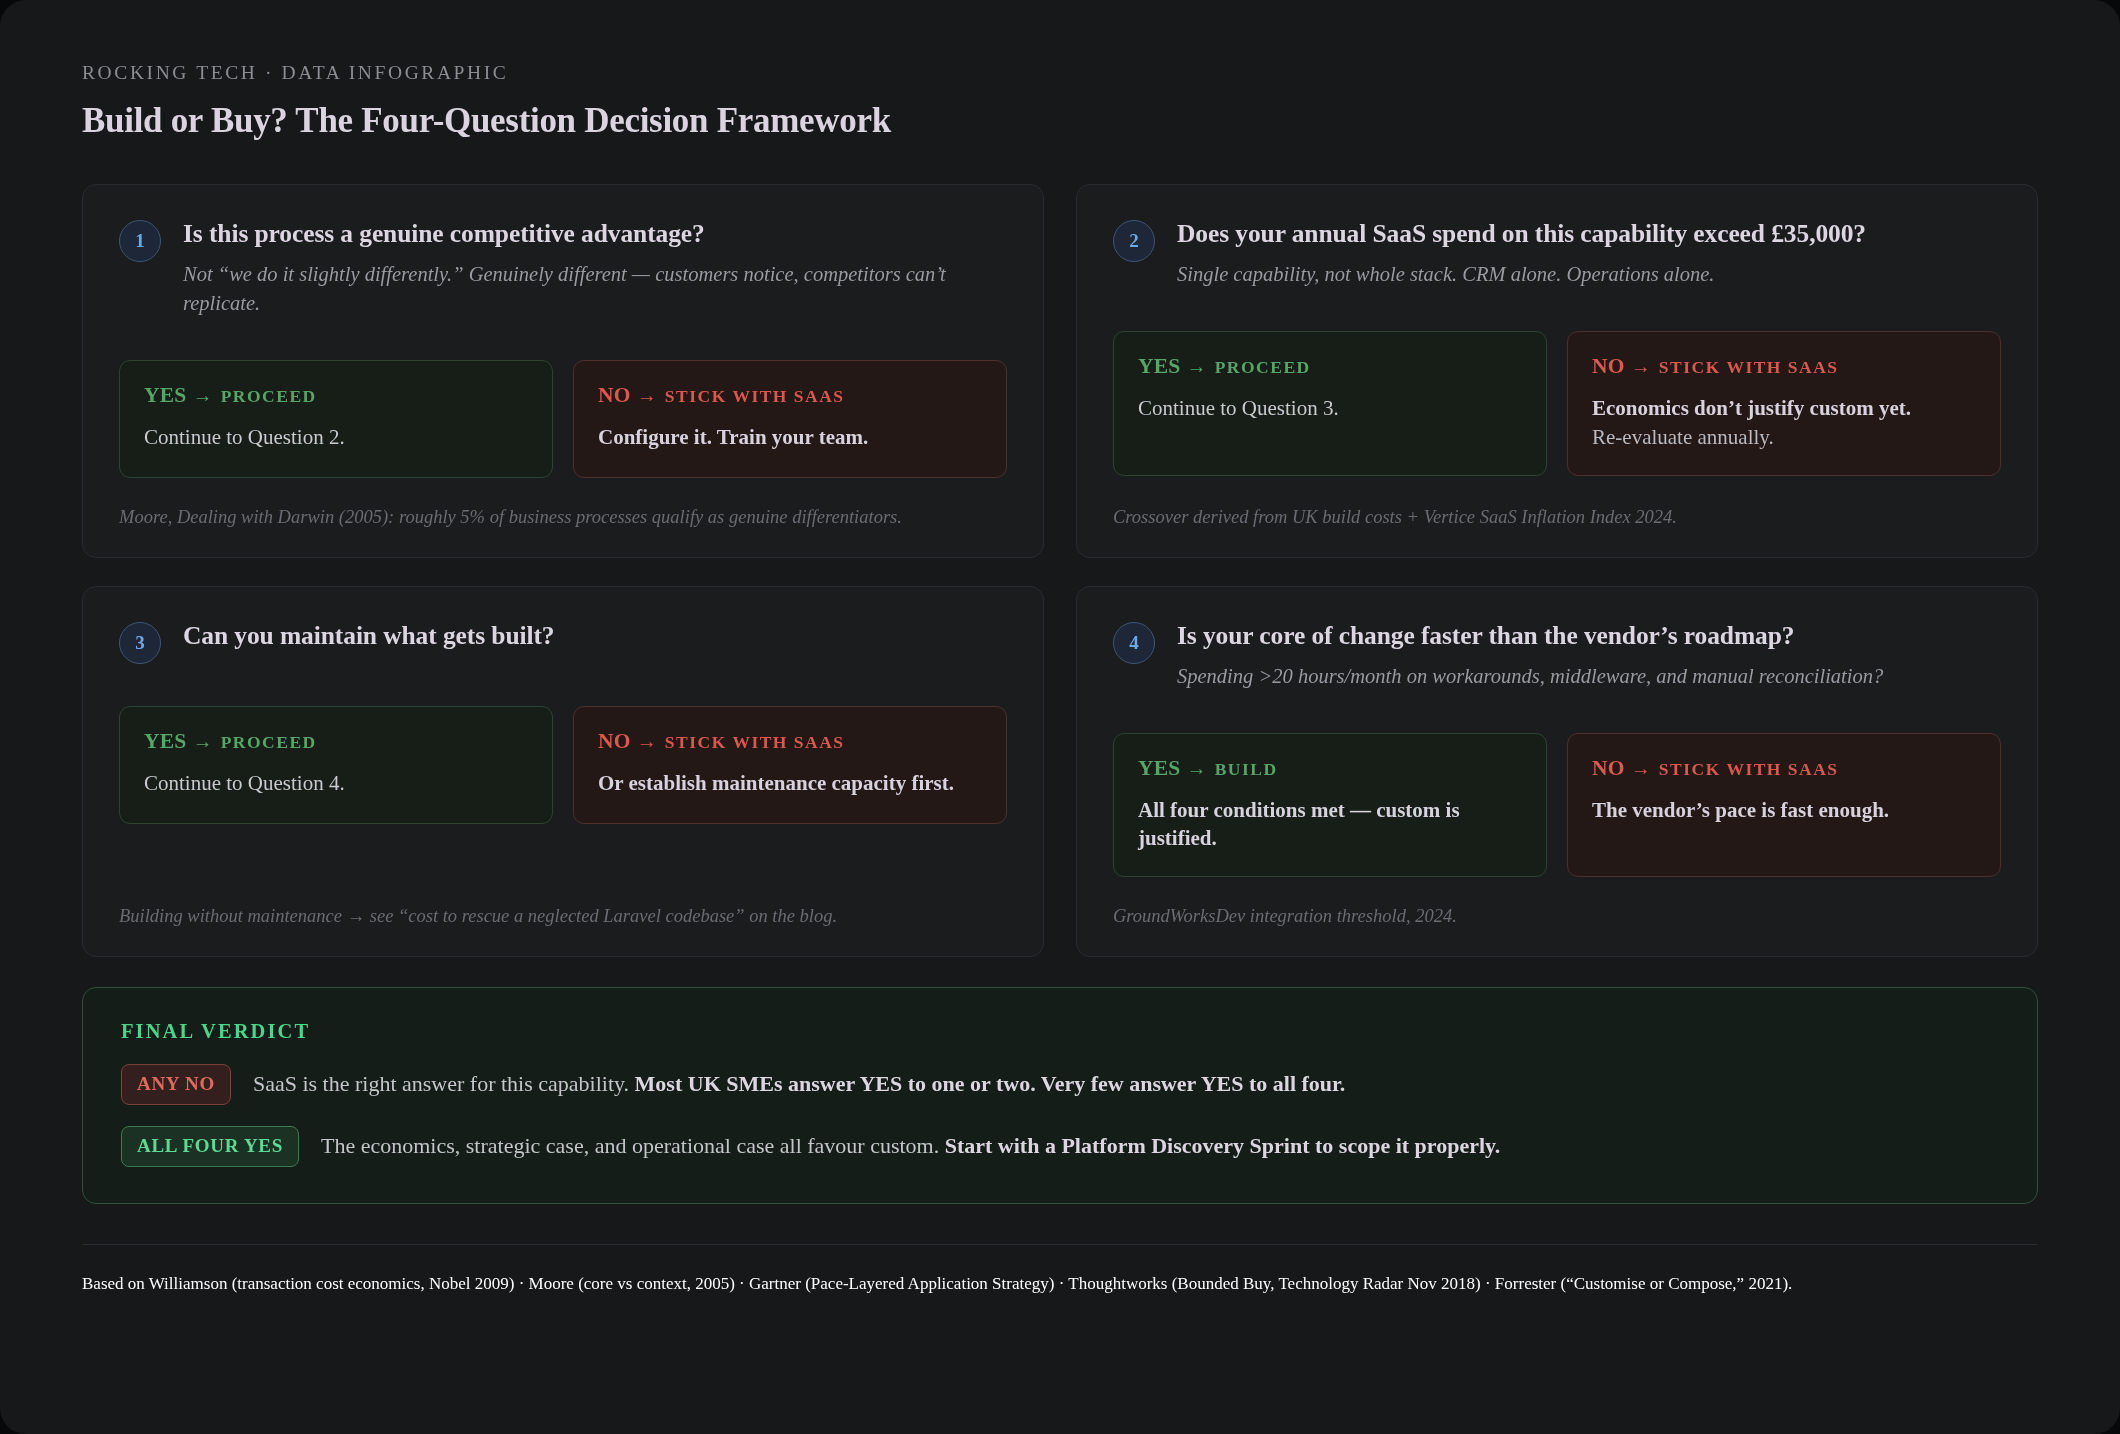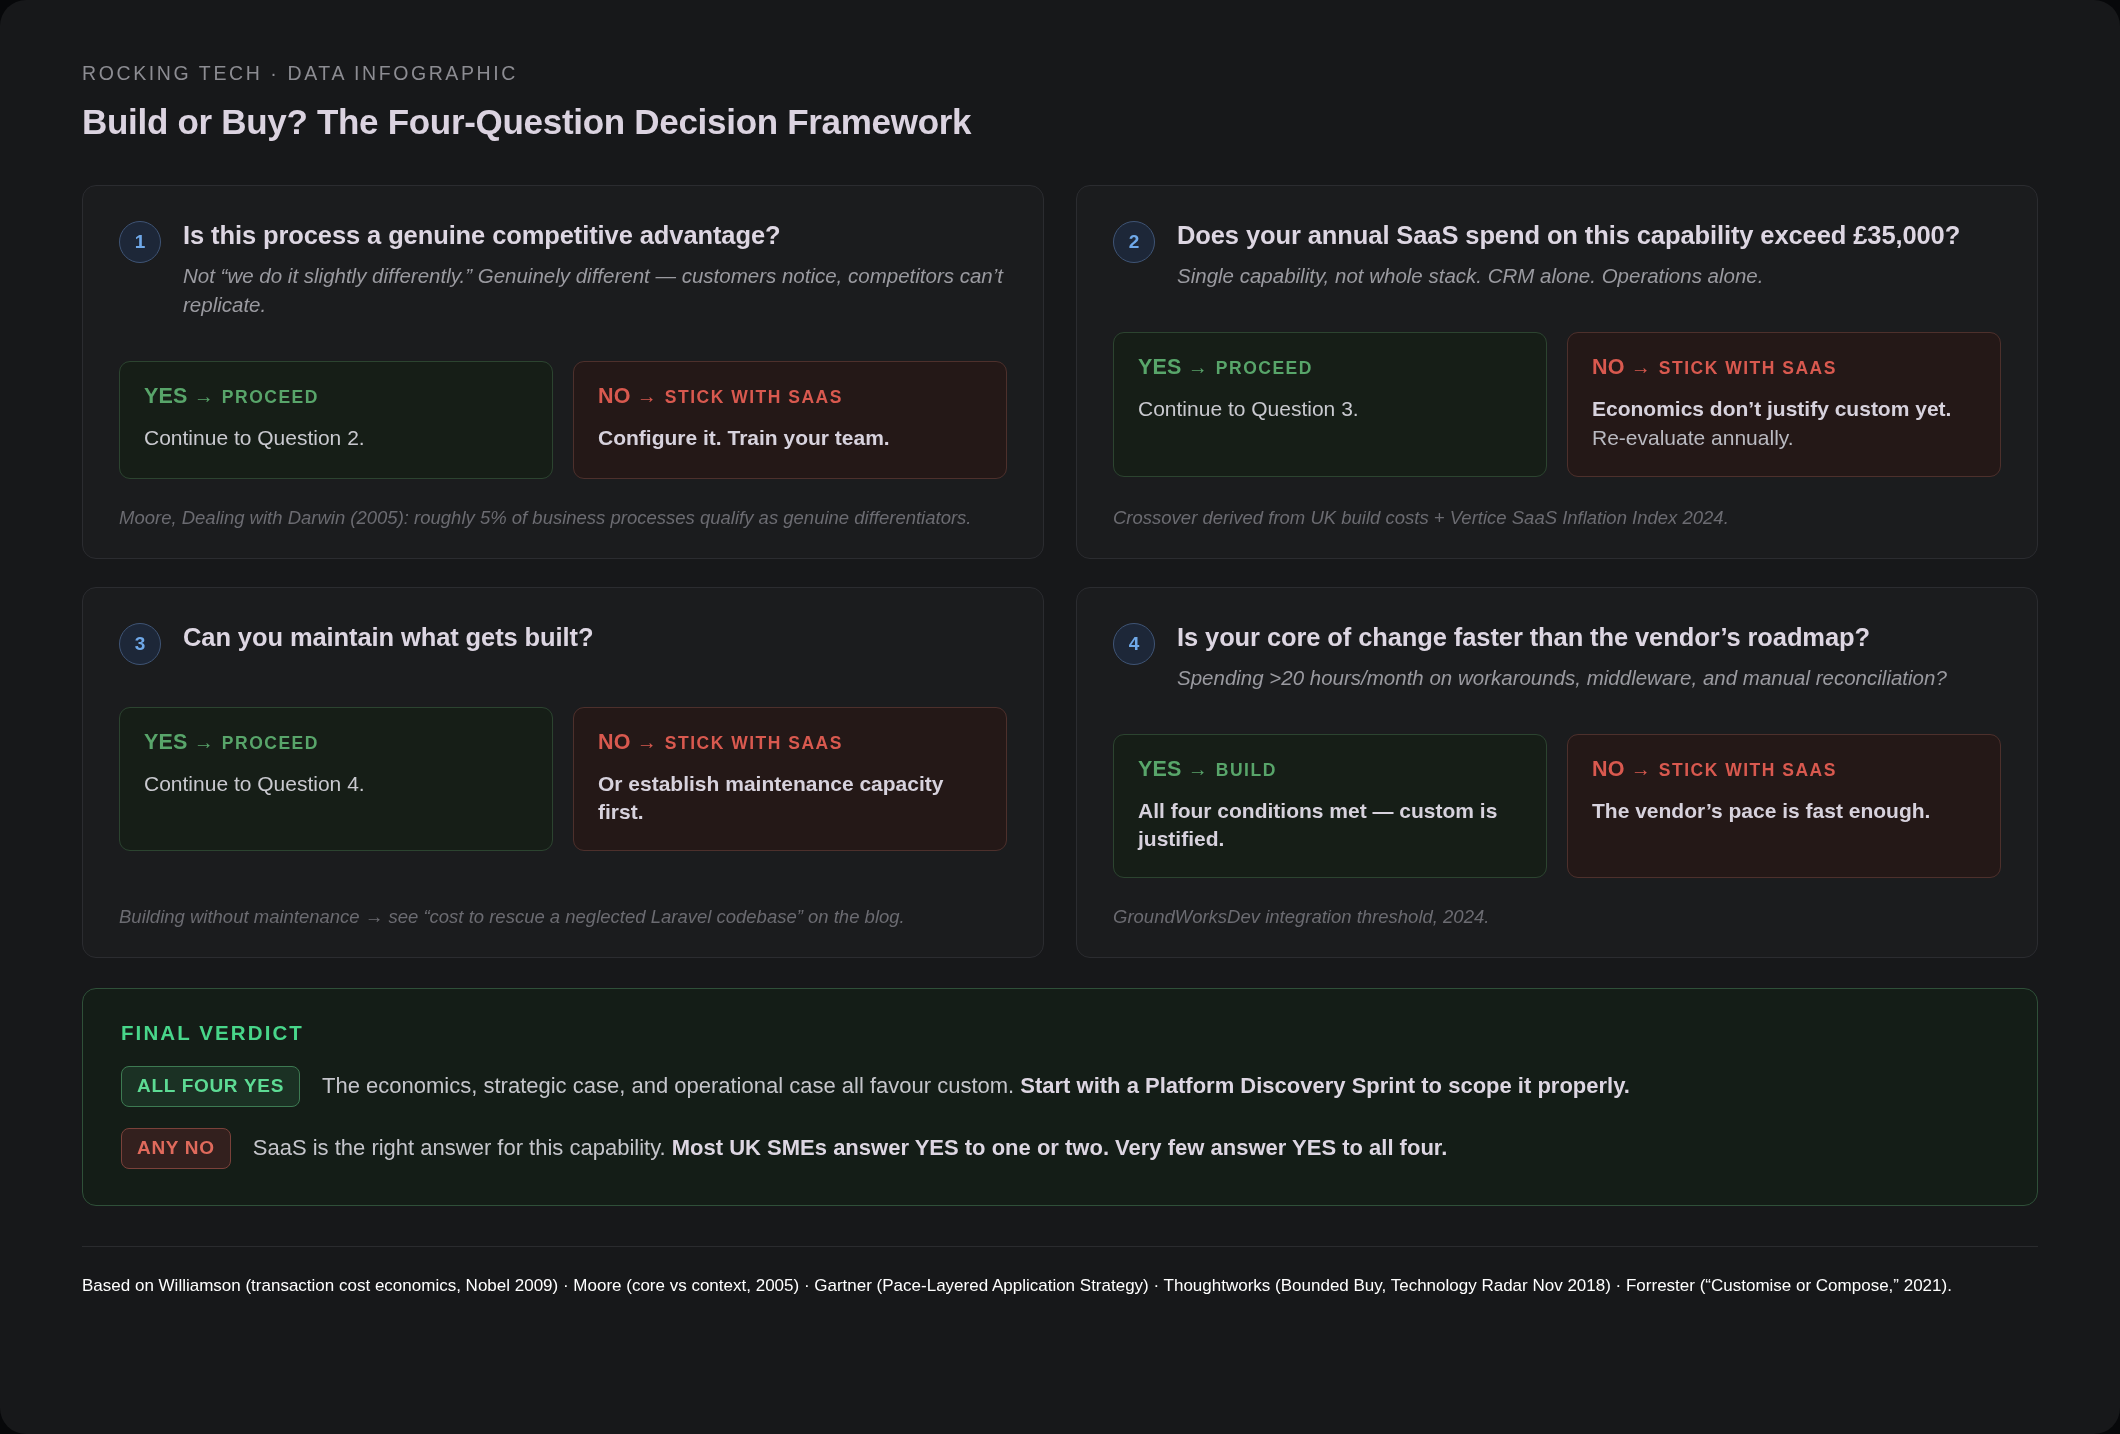--- a/index.html
+++ b/index.html
@@ -12,20 +12,21 @@
     -webkit-font-smoothing: antialiased;
   }
 
   .canvas {
     position: relative;
     width: 2120px;
     height: 1434px;
     background: #17181a;
     border-radius: 26px;
     overflow: hidden;
+    font-family: Liberation Serif, serif;
   }
 
   .inner {
     position: absolute;
     left: 82px;
     top: 62px;
     width: 1956px;
     height: 1310px;
   }
 
@@ -337,27 +338,27 @@
     </div>
     </div>
     <div class="note">GroundWorksDev integration threshold, 2024.</div>
   </div>
       </div>
 
     <div class="verdict">
       <div class="verdict-label">FINAL VERDICT</div>
       <div id="verdict-rows">
           <div class="verdict-row">
+    <span class="pill red">ANY NO</span>
+    <span class="verdict-text"><span>SaaS is the right answer for this capability. </span><b>Most UK SMEs answer YES to one or two. Very few answer YES to all four.</b></span>
+  </div>
+          <div class="verdict-row">
     <span class="pill green">ALL FOUR YES</span>
     <span class="verdict-text"><span>The economics, strategic case, and operational case all favour custom. </span><b>Start with a Platform Discovery Sprint to scope it properly.</b></span>
   </div>
-          <div class="verdict-row">
-    <span class="pill red">ANY NO</span>
-    <span class="verdict-text"><span>SaaS is the right answer for this capability. </span><b>Most UK SMEs answer YES to one or two. Very few answer YES to all four.</b></span>
-  </div>
         </div>
     </div>
 
     <div class="rule"></div>
     <div class="footer">Based on Williamson (transaction cost economics, Nobel 2009) · Moore (core vs context, 2005) · Gartner (Pace-Layered Application Strategy) · Thoughtworks (Bounded Buy, Technology Radar Nov 2018) · Forrester (“Customise or Compose,” 2021).</div>
 
   </div>
 </div>
 
 </body></html>

